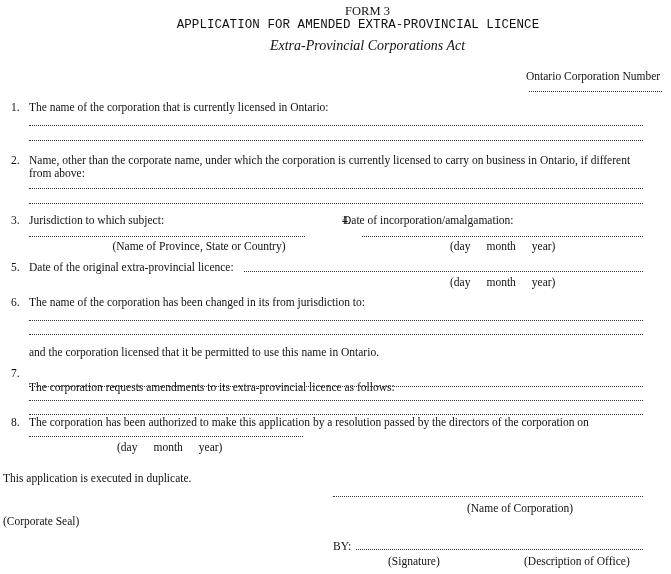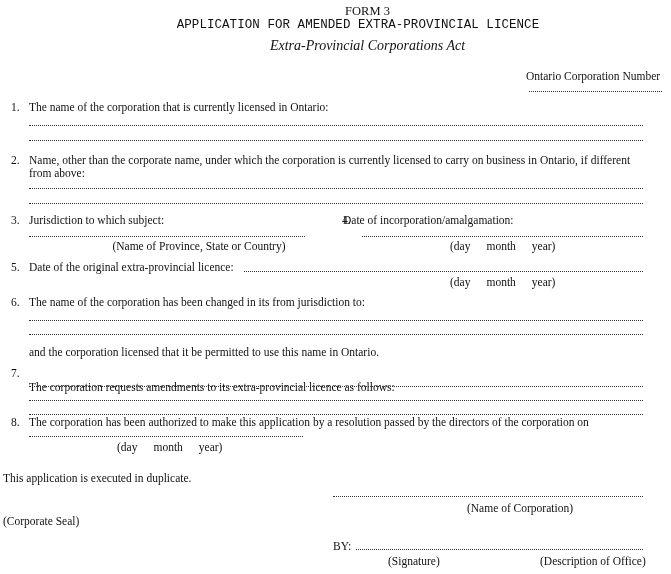--- a/index.html
+++ b/index.html
@@ -93,13 +93,13 @@
 <div class="abs" style="left:3px; top:464px;margin-top:8px;">This application is executed in duplicate.</div>
 
 <div class="dots field" style="left:333px; width:310px; top:496px;"></div>
 <div class="abs center" style="left:333px; width:310px; top:502px;">(Name of Corporation)</div>
 
 <div class="abs" style="left:3px; top:515px;">(Corporate Seal)</div>
 
 <div class="abs" style="left:333px; top:540px;">BY:</div>
 <div class="dots field" style="left:356px; width:287px; top:549px;"></div>
 <div class="abs" style="left:388px; top:555px;">(Signature)</div>
-<div class="abs" style="left:524px; top:555px;margin-left:16px;">(Description of Office)</div>
+<div class="abs" style="left:524px; top:555px;">(Description of Office)</div>
 
 </body></html>

